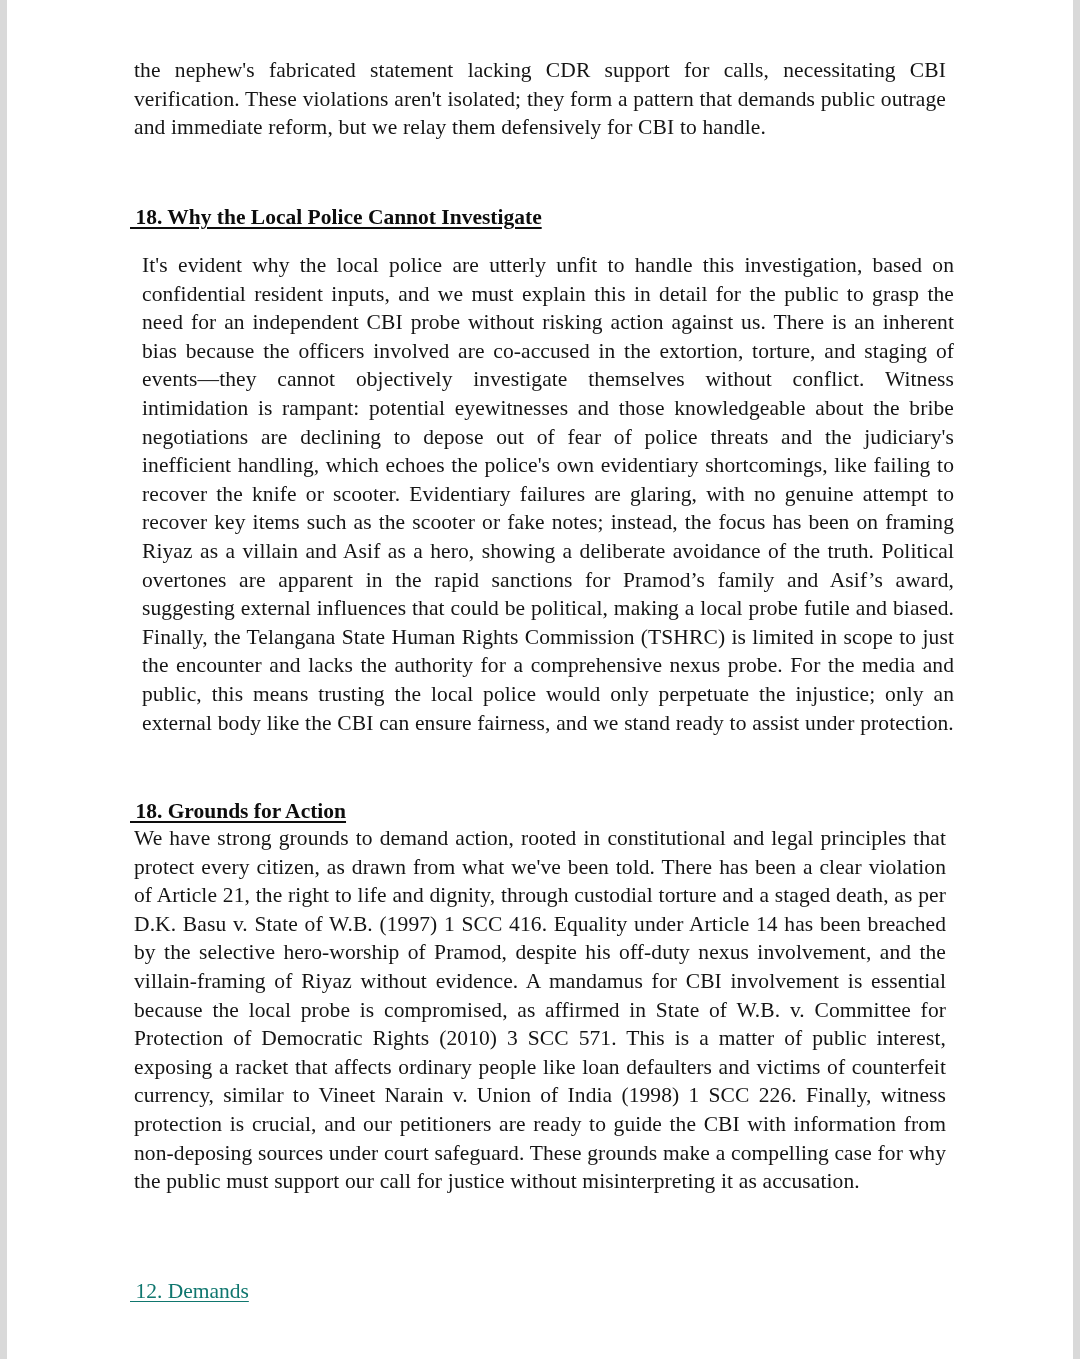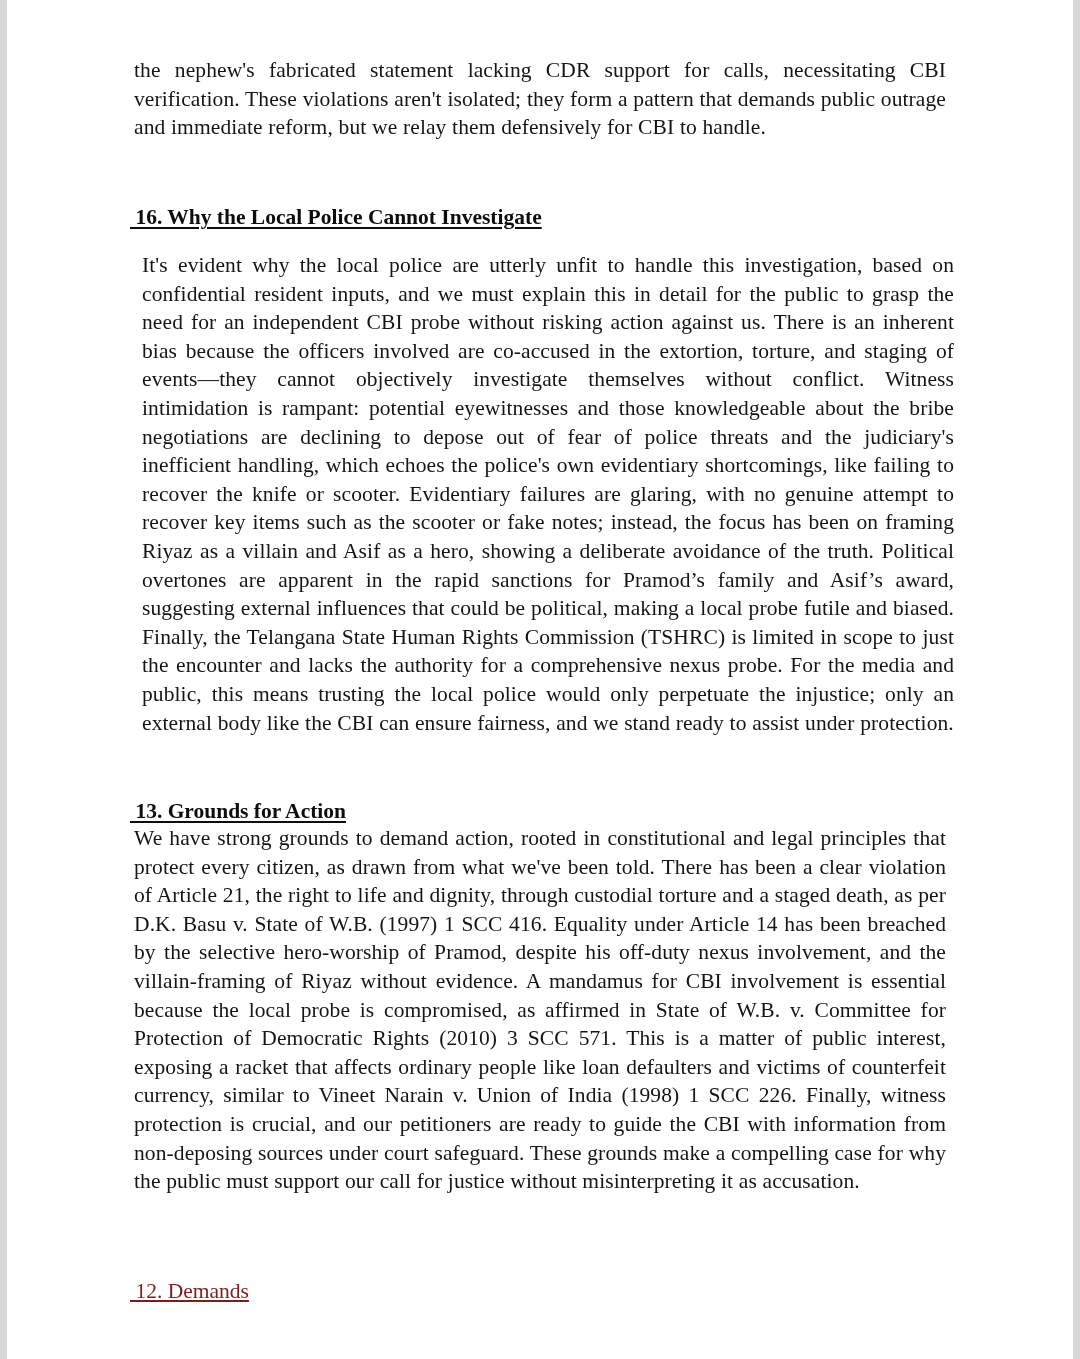--- a/index.html
+++ b/index.html
@@ -56,22 +56,21 @@
   }
 
   h2.section-heading .heading-underline {
     text-decoration: underline;
     text-decoration-thickness: 2px;
     text-underline-offset: 3px;
   }
 
   h2.section-heading.light-heading {
     font-weight: normal;
-    color: #7f1d1d;
-    text-decoration: underline;
+    color: #0f766e;
   }
 
   h2.section-heading.light-heading .heading-underline {
     text-decoration-thickness: 1px;
     text-underline-offset: 3px;
   }
 
   
   .block-intro   { position: absolute; top: 56px;   left: 0; width: 812px; }
   .block-h10     { position: absolute; top: 203px;  left: -4px; width: 816px; }
@@ -84,29 +83,29 @@
 <body>
 
 <div class="page-sheet">
   <div class="text-column">
 
     <div class="block-intro">
       <p class="body-paragraph">the nephew's fabricated statement lacking CDR support for calls, necessitating CBI verification. These violations aren't isolated; they form a pattern that demands public outrage and immediate reform, but we relay them defensively for CBI to handle.</p>
     </div>
 
     <div class="block-h10">
-      <h2 class="section-heading"><span class="heading-underline"> 16. Why the Local Police Cannot Investigate</span></h2>
+      <h2 class="section-heading"><span class="heading-underline"> 18. Why the Local Police Cannot Investigate</span></h2>
     </div>
 
     <div class="block-p10">
       <p class="body-paragraph">It's evident why the local police are utterly unfit to handle this investigation, based on confidential resident inputs, and we must explain this in detail for the public to grasp the need for an independent CBI probe without risking action against us. There is an inherent bias because the officers involved are co-accused in the extortion, torture, and staging of events—they cannot objectively investigate themselves without conflict. Witness intimidation is rampant: potential eyewitnesses and those knowledgeable about the bribe negotiations are declining to depose out of fear of police threats and the judiciary's inefficient handling, which echoes the police's own evidentiary shortcomings, like failing to recover the knife or scooter. Evidentiary failures are glaring, with no genuine attempt to recover key items such as the scooter or fake notes; instead, the focus has been on framing Riyaz as a villain and Asif as a hero, showing a deliberate avoidance of the truth. Political overtones are apparent in the rapid sanctions for Pramod’s family and Asif’s award, suggesting external influences that could be political, making a local probe futile and biased. Finally, the Telangana State Human Rights Commission (TSHRC) is limited in scope to just the encounter and lacks the authority for a comprehensive nexus probe. For the media and public, this means trusting the local police would only perpetuate the injustice; only an external body like the CBI can ensure fairness, and we stand ready to assist under protection.</p>
     </div>
 
     <div class="block-h11">
-      <h2 class="section-heading"><span class="heading-underline"> 13. Grounds for Action</span></h2>
+      <h2 class="section-heading"><span class="heading-underline"> 18. Grounds for Action</span></h2>
     </div>
 
     <div class="block-p11">
       <p class="body-paragraph">We have strong grounds to demand action, rooted in constitutional and legal principles that protect every citizen, as drawn from what we've been told. There has been a clear violation of Article 21, the right to life and dignity, through custodial torture and a staged death, as per D.K. Basu v. State of W.B. (1997) 1 SCC 416. Equality under Article 14 has been breached by the selective hero-worship of Pramod, despite his off-duty nexus involvement, and the villain-framing of Riyaz without evidence. A mandamus for CBI involvement is essential because the local probe is compromised, as affirmed in State of W.B. v. Committee for Protection of Democratic Rights (2010) 3 SCC 571. This is a matter of public interest, exposing a racket that affects ordinary people like loan defaulters and victims of counterfeit currency, similar to Vineet Narain v. Union of India (1998) 1 SCC 226. Finally, witness protection is crucial, and our petitioners are ready to guide the CBI with information from non-deposing sources under court safeguard. These grounds make a compelling case for why the public must support our call for justice without misinterpreting it as accusation.</p>
     </div>
 
     <div class="block-h12">
       <h2 class="section-heading light-heading"><span class="heading-underline"> 12. Demands</span></h2>
     </div>
 

